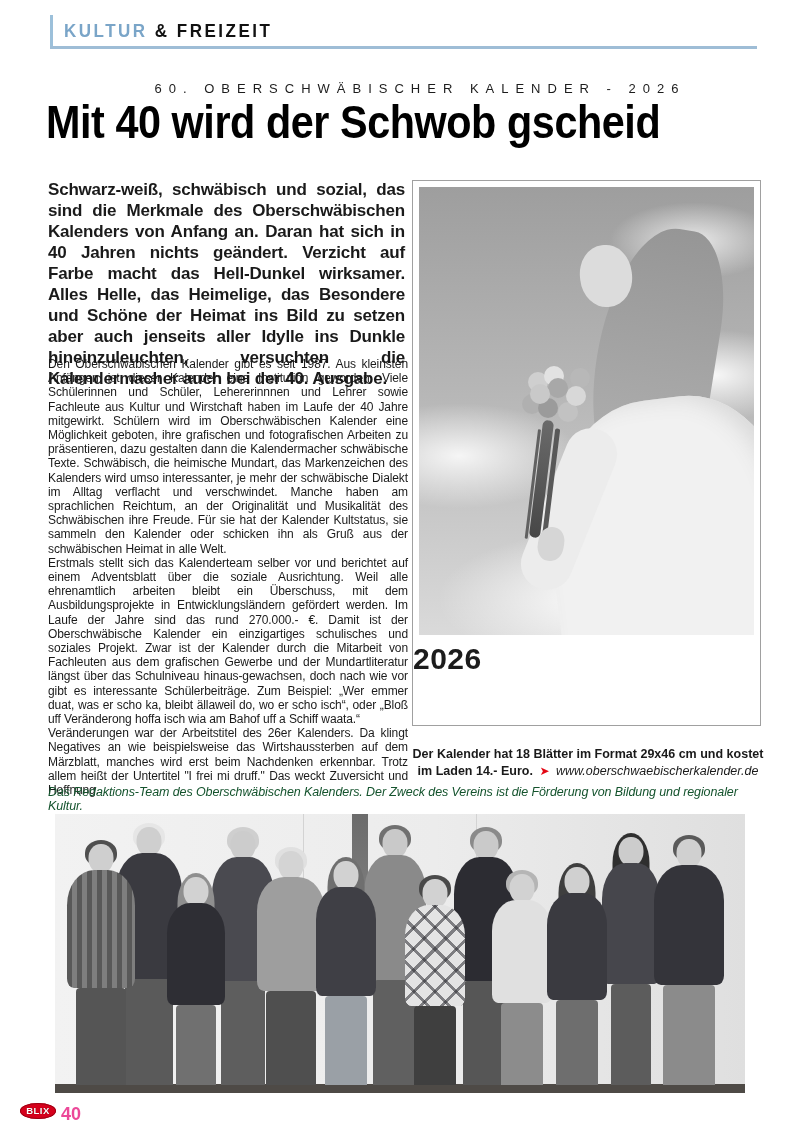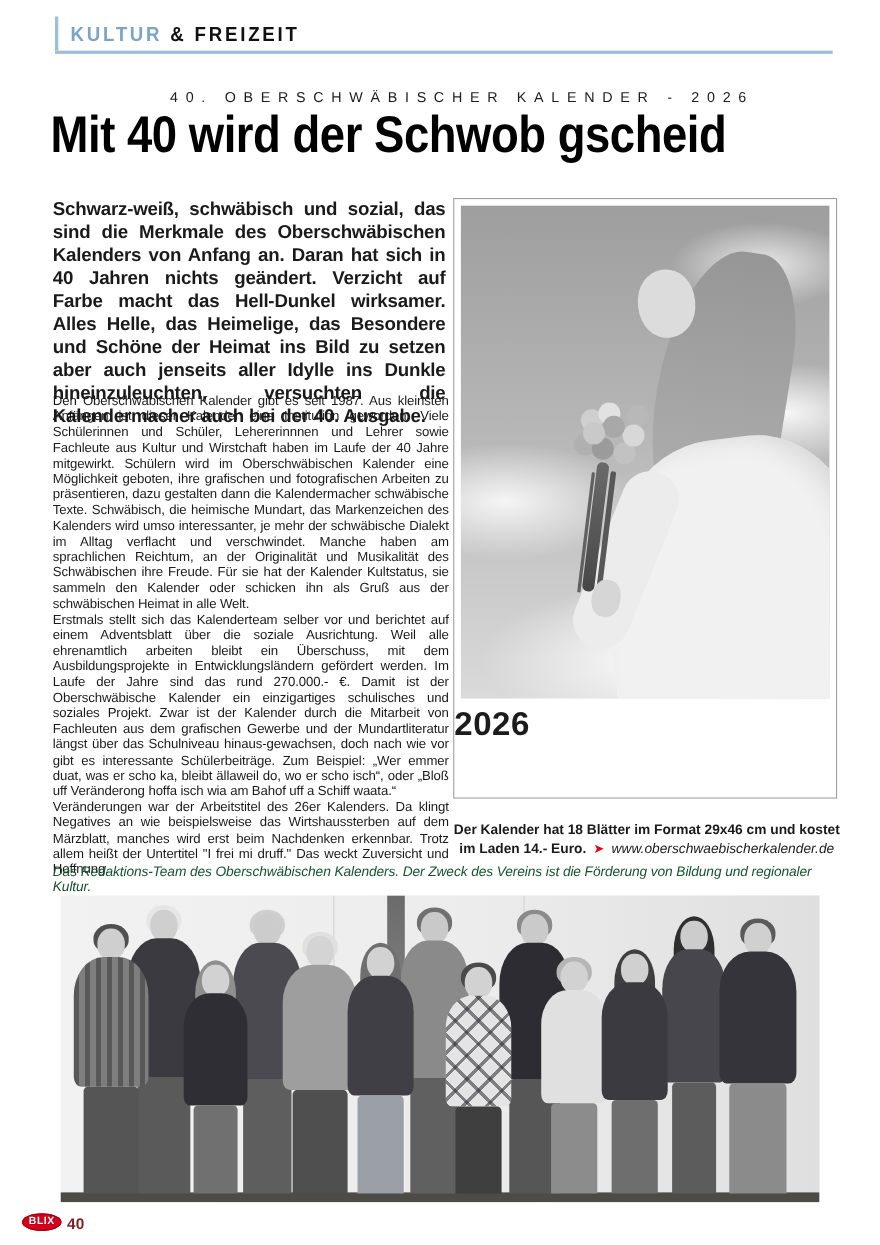--- a/index.html
+++ b/index.html
@@ -62,33 +62,33 @@
   .torso{top:30px;left:2px;right:2px;height:48%;border-radius:40% 40% 10% 10%/30% 30% 8% 8%;}
   .legs{left:11px;right:11px;top:calc(30px + 48%);bottom:0;border-radius:4px 4px 0 0;}
   .person.argyle .torso{background:
       repeating-linear-gradient(45deg,rgba(42,42,48,.55) 0 3px,transparent 3px 15px),
       repeating-linear-gradient(-45deg,rgba(42,42,48,.55) 0 3px,transparent 3px 15px),#e4e4e4;}
   .person.stripes .torso{background:repeating-linear-gradient(90deg,#585858 0 5px,#7e7e7e 5px 10px);}
   
   .blix-logo{position:absolute;left:20px;top:1103px;width:36px;height:16px;background:#d6001c;border-radius:50%;
     display:flex;align-items:center;justify-content:center;box-shadow:inset 0 0 0 1px #9d0013;}
   .blix-logo span{color:#fff;font-size:9.5px;font-weight:700;letter-spacing:.5px;line-height:1;text-shadow:0 0 1px #5c000b;}
-  .pageno{position:absolute;left:61px;top:1104px;font-size:14px;font-weight:700;color:#7f1d1d;}
+  .pageno{position:absolute;left:61px;top:1104px;font-size:18px;font-weight:700;color:#ec4899;}
 </style>
 </head>
 <body>
 
 <div class="rubric-vbar"></div>
 <div class="rubric-text">
   <span class="k">KULTUR</span>
   <span class="f">&amp; FREIZEIT</span>
 </div>
 <div class="rubric-line"></div>
 
-<div class="kicker">40. OBERSCHWÄBISCHER KALENDER - 2026</div>
+<div class="kicker">60. OBERSCHWÄBISCHER KALENDER - 2026</div>
 <h1 class="headline">Mit 40 wird der Schwob gscheid</h1>
 
 <div class="lead">Schwarz-weiß, schwäbisch und sozial, das sind die Merkmale des Oberschwäbischen Kalenders von Anfang an. Daran hat sich in 40 Jahren nichts geändert. Verzicht auf Farbe macht das Hell-Dunkel wirksamer. Alles Helle, das Heimelige, das Besondere und Schöne der Heimat ins Bild zu setzen aber auch jenseits aller Idylle ins Dunkle hineinzuleuchten, versuchten die Kalendermacher auch bei der 40. Ausgabe.</div>
 <div class="body-col">
   <p>Den Oberschwäbischen Kalender gibt es seit 1987. Aus kleinsten Anfängen ist dieser Kalender eine Institution geworden. Viele Schülerinnen und Schüler, Lehererinnnen und Lehrer sowie Fachleute aus Kultur und Wirstchaft haben im Laufe der 40 Jahre mitgewirkt. Schülern wird im Oberschwäbischen Kalender eine Möglichkeit geboten, ihre grafischen und fotografischen Arbeiten zu präsentieren, dazu gestalten dann die Kalendermacher schwäbische Texte. Schwäbisch, die heimische Mundart, das Markenzeichen des Kalenders wird umso interessanter, je mehr der schwäbische Dialekt im Alltag verflacht und verschwindet. Manche haben am sprachlichen Reichtum, an der Originalität und Musikalität des Schwäbischen ihre Freude. Für sie hat der Kalender Kultstatus, sie sammeln den Kalender oder schicken ihn als Gruß aus der schwäbischen Heimat in alle Welt.</p>
   <p>Erstmals stellt sich das Kalenderteam selber vor und berichtet auf einem Adventsblatt über die soziale Ausrichtung. Weil alle ehrenamtlich arbeiten bleibt ein Überschuss, mit dem Ausbildungsprojekte in Entwicklungsländern gefördert werden. Im Laufe der Jahre sind das rund 270.000.- €. Damit ist der Oberschwäbische Kalender ein einzigartiges schulisches und soziales Projekt. Zwar ist der Kalender durch die Mitarbeit von Fachleuten aus dem grafischen Gewerbe und der Mundartliteratur längst über das Schulniveau hinaus-gewachsen, doch nach wie vor gibt es interessante Schülerbeiträge. Zum Beispiel: „Wer emmer duat, was er scho ka, bleibt ällaweil do, wo er scho isch“, oder „Bloß uff Veränderong hoffa isch wia am Bahof uff a Schiff waata.“</p>
   <p>Veränderungen war der Arbeitstitel des 26er Kalenders. Da klingt Negatives an wie beispielsweise das Wirtshaussterben auf dem Märzblatt, manches wird erst beim Nachdenken erkennbar. Trotz allem heißt der Untertitel "I frei mi druff." Das weckt Zuversicht und Hoffnung.</p>
 </div>
 
 <aside class="cover">

